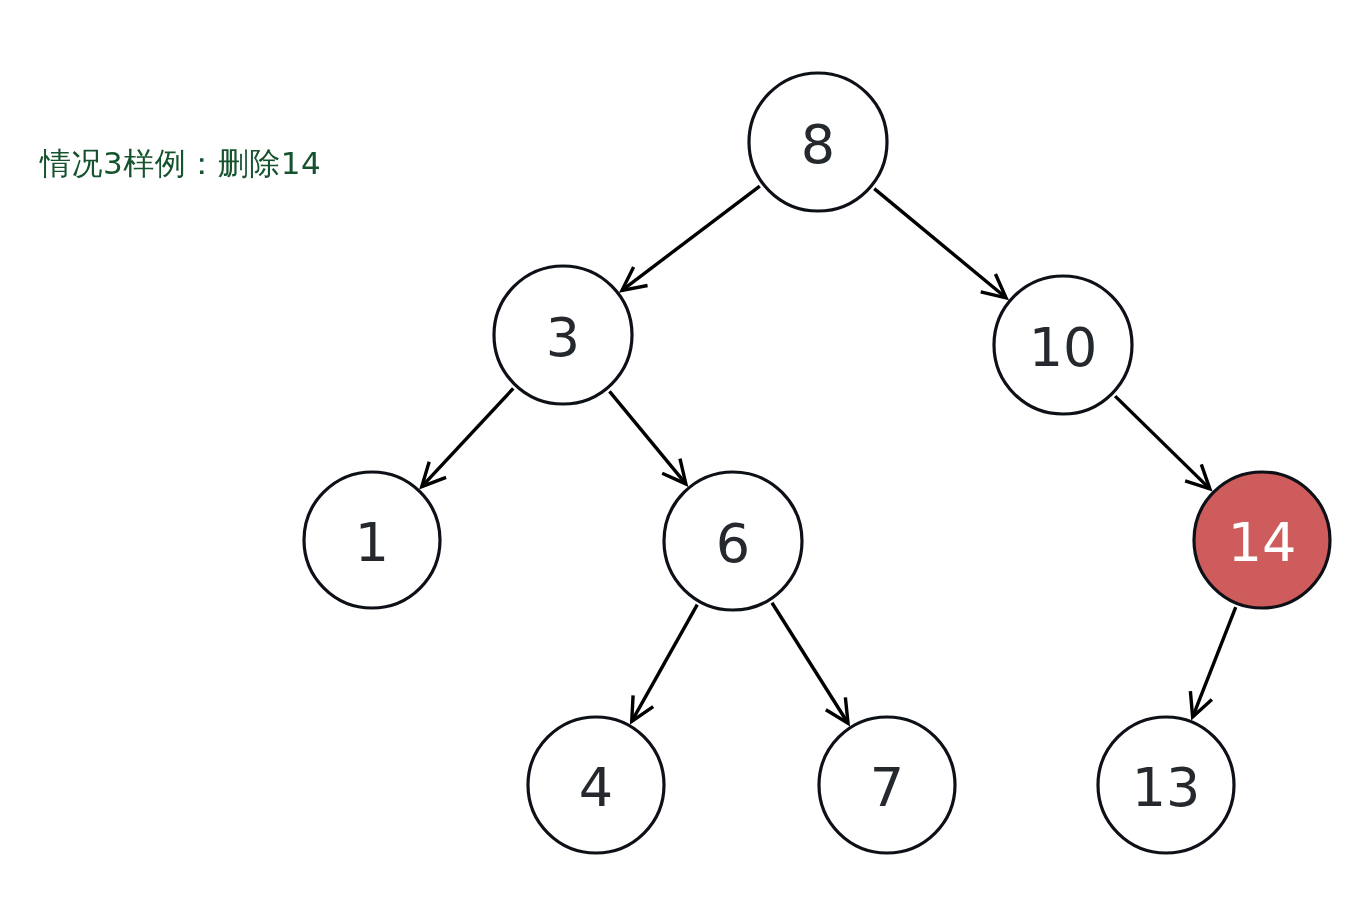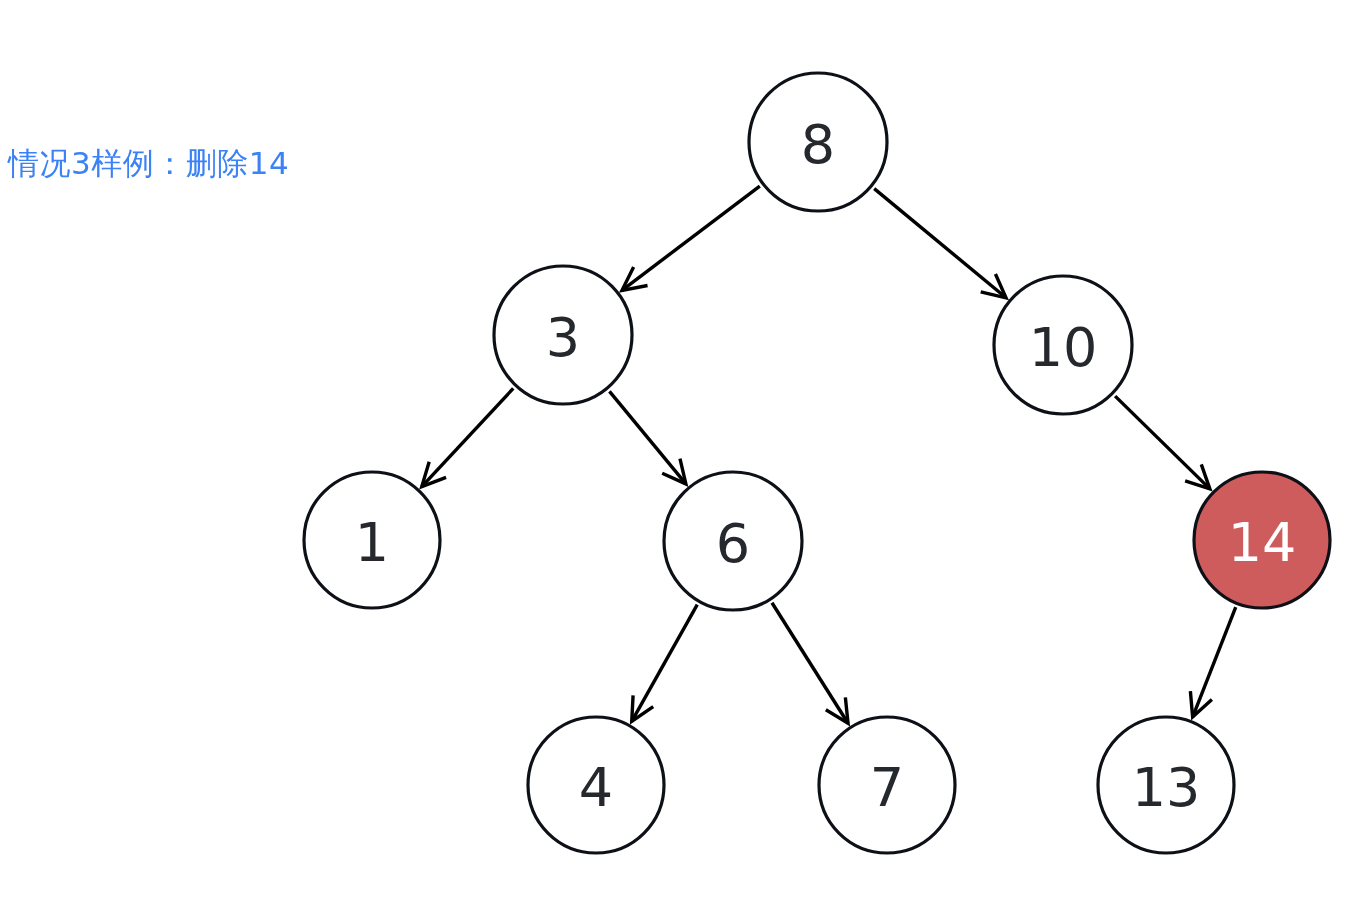--- a/index.html
+++ b/index.html
@@ -16,24 +16,24 @@
   }
   #canvas {
     position: absolute;
     left: 0;
     top: 0;
     width: 1355px;
     height: 897px;
   }
   .caption {
     position: absolute;
-    left: 8px;
+    left: 40px;
     top: 143px;
     font-size: 31px;
-    color: #3b82f6;
+    color: #14532d;
     font-family: "DejaVu Sans", "Liberation Sans", sans-serif;
     white-space: nowrap;
     letter-spacing: 0.5px;
   }
   .node-circle {
     fill: #ffffff;
     stroke: #0d1117;
     stroke-width: 3.2;
   }
   .node-circle.highlight {

